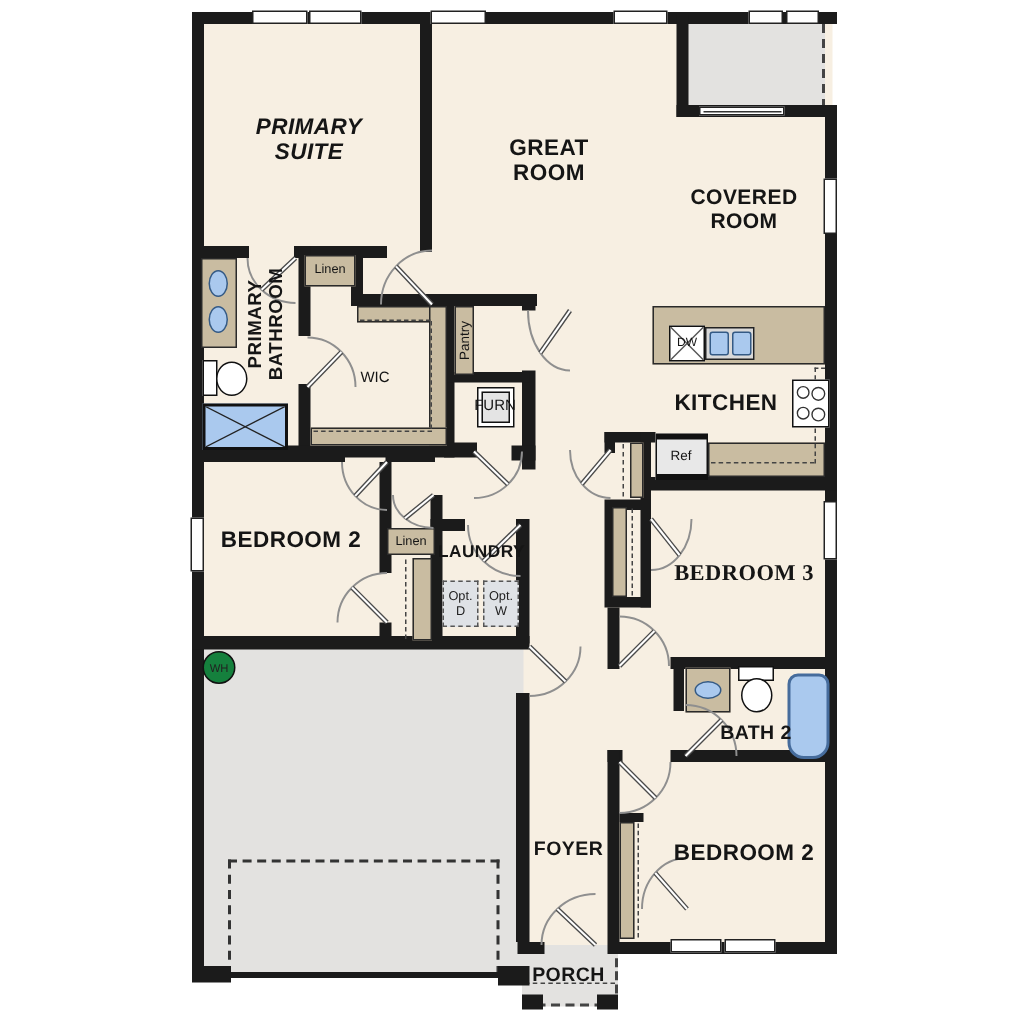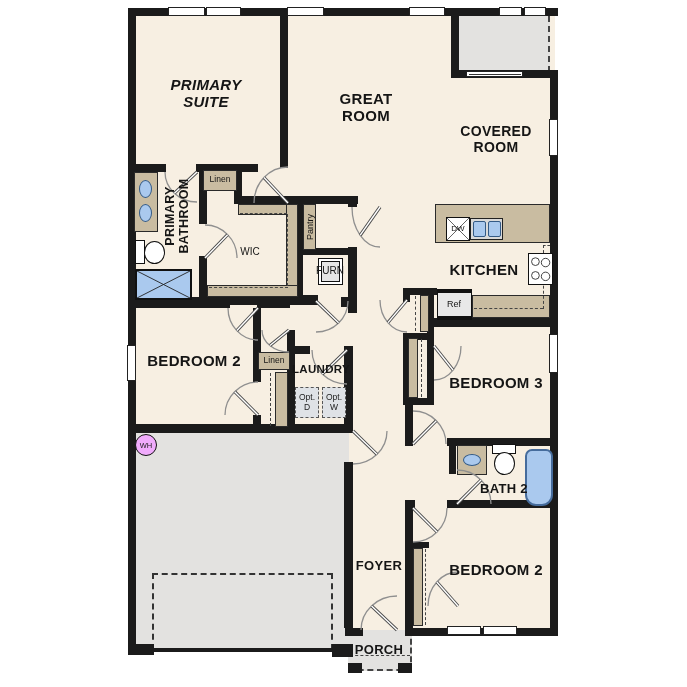--- a/index.html
+++ b/index.html
@@ -159,21 +159,21 @@
   <div class="case" style="left:457px;top:445px;width:30px;height:30px;">
     <div class="fx blue" style="left:5px;top:8px;width:18px;height:12px;border:1px solid #345a85;border-radius:50%;"></div>
   </div>
   <div class="fx" style="left:492px;top:444px;width:24px;height:10px;background:#fff;border:1.5px solid #111;"></div>
   <div class="fx" style="left:494px;top:452px;width:21px;height:23px;background:#fff;border:1.5px solid #111;border-radius:50%;"></div>
   <div class="fx blue" style="left:525px;top:449px;width:28px;height:57px;border:2px solid #466c9c;border-radius:7px 7px 11px 11px;"></div>
 
   <div class="fx" style="left:318px;top:258px;width:25px;height:27px;background:#fff;border:1.5px solid #111;">
     <div class="fx" style="left:2px;top:2px;right:2px;bottom:2px;background:#e4e4e4;border:1.5px solid #111;"></div>
   </div>
-  <div class="fx" style="left:135px;top:434px;width:22px;height:22px;background:#f0abfc;border:1.5px solid #111;border-radius:50%;display:flex;align-items:center;justify-content:center;font-size:7.5px;color:#222;">WH</div>
+  <div class="fx" style="left:135px;top:434px;width:22px;height:22px;background:#15803d;border:1.5px solid #111;border-radius:50%;display:flex;align-items:center;justify-content:center;font-size:7.5px;color:#222;">WH</div>
   <div class="optbox" style="left:295px;top:387px;width:24px;height:31px;">Opt. D</div>
   <div class="optbox" style="left:322px;top:387px;width:24px;height:31px;">Opt. W</div>
 
   <div class="win" style="left:168px;top:7px;width:37px;height:9px;"></div>
   <div class="win" style="left:206px;top:7px;width:35px;height:9px;"></div>
   <div class="win" style="left:287px;top:7px;width:37px;height:9px;"></div>
   <div class="win" style="left:409px;top:7px;width:36px;height:9px;"></div>
   <div class="win" style="left:499px;top:7px;width:23px;height:9px;"></div>
   <div class="win" style="left:524px;top:7px;width:22px;height:9px;"></div>
   <div class="win" style="left:549px;top:119px;width:9px;height:37px;"></div>
@@ -277,20 +277,20 @@
   <div class="lbl wrap vert" style="left:177px;top:216px;width:98px;font-size:12.5px;">PRIMARY BATHROOM</div>
   <div class="lbl small" style="left:220px;top:180px;font-size:8.5px;">Linen</div>
   <div class="lbl small" style="left:250px;top:252px;font-size:10px;">WIC</div>
   <div class="lbl small vert" style="left:310px;top:227px;font-size:9px;">Pantry</div>
   <div class="lbl small" style="left:330px;top:271px;font-size:10px;">FURN</div>
   <div class="lbl" style="left:484px;top:270px;font-size:15px;">KITCHEN</div>
   <div class="lbl small" style="left:458px;top:229px;font-size:8px;">DW</div>
   <div class="lbl small" style="left:454px;top:304px;font-size:9px;">Ref</div>
   <div class="lbl" style="left:194px;top:361px;font-size:15px;">BEDROOM 2</div>
   <div class="lbl" style="left:321px;top:369px;font-size:11.5px;">LAUNDRY</div>
-  <div class="lbl" style="left:496px;top:383px;font-size:15px;">BEDROOM 3</div>
+  <div class="lbl" style="left:496px;top:383px;font-size:15px;font-family:Liberation Serif, serif;">BEDROOM 3</div>
   <div class="lbl wrap" style="left:504px;top:489px;width:48px;font-size:13px;">BATH 2</div>
   <div class="lbl" style="left:496px;top:570px;font-size:15px;">BEDROOM 2</div>
   <div class="lbl" style="left:379px;top:566px;font-size:13px;">FOYER</div>
   <div class="lbl" style="left:379px;top:650px;font-size:13px;">PORCH</div>
   <div class="lbl small" style="left:274px;top:361px;font-size:8.5px;">Linen</div>
 
 </div>
 
 </body></html>

